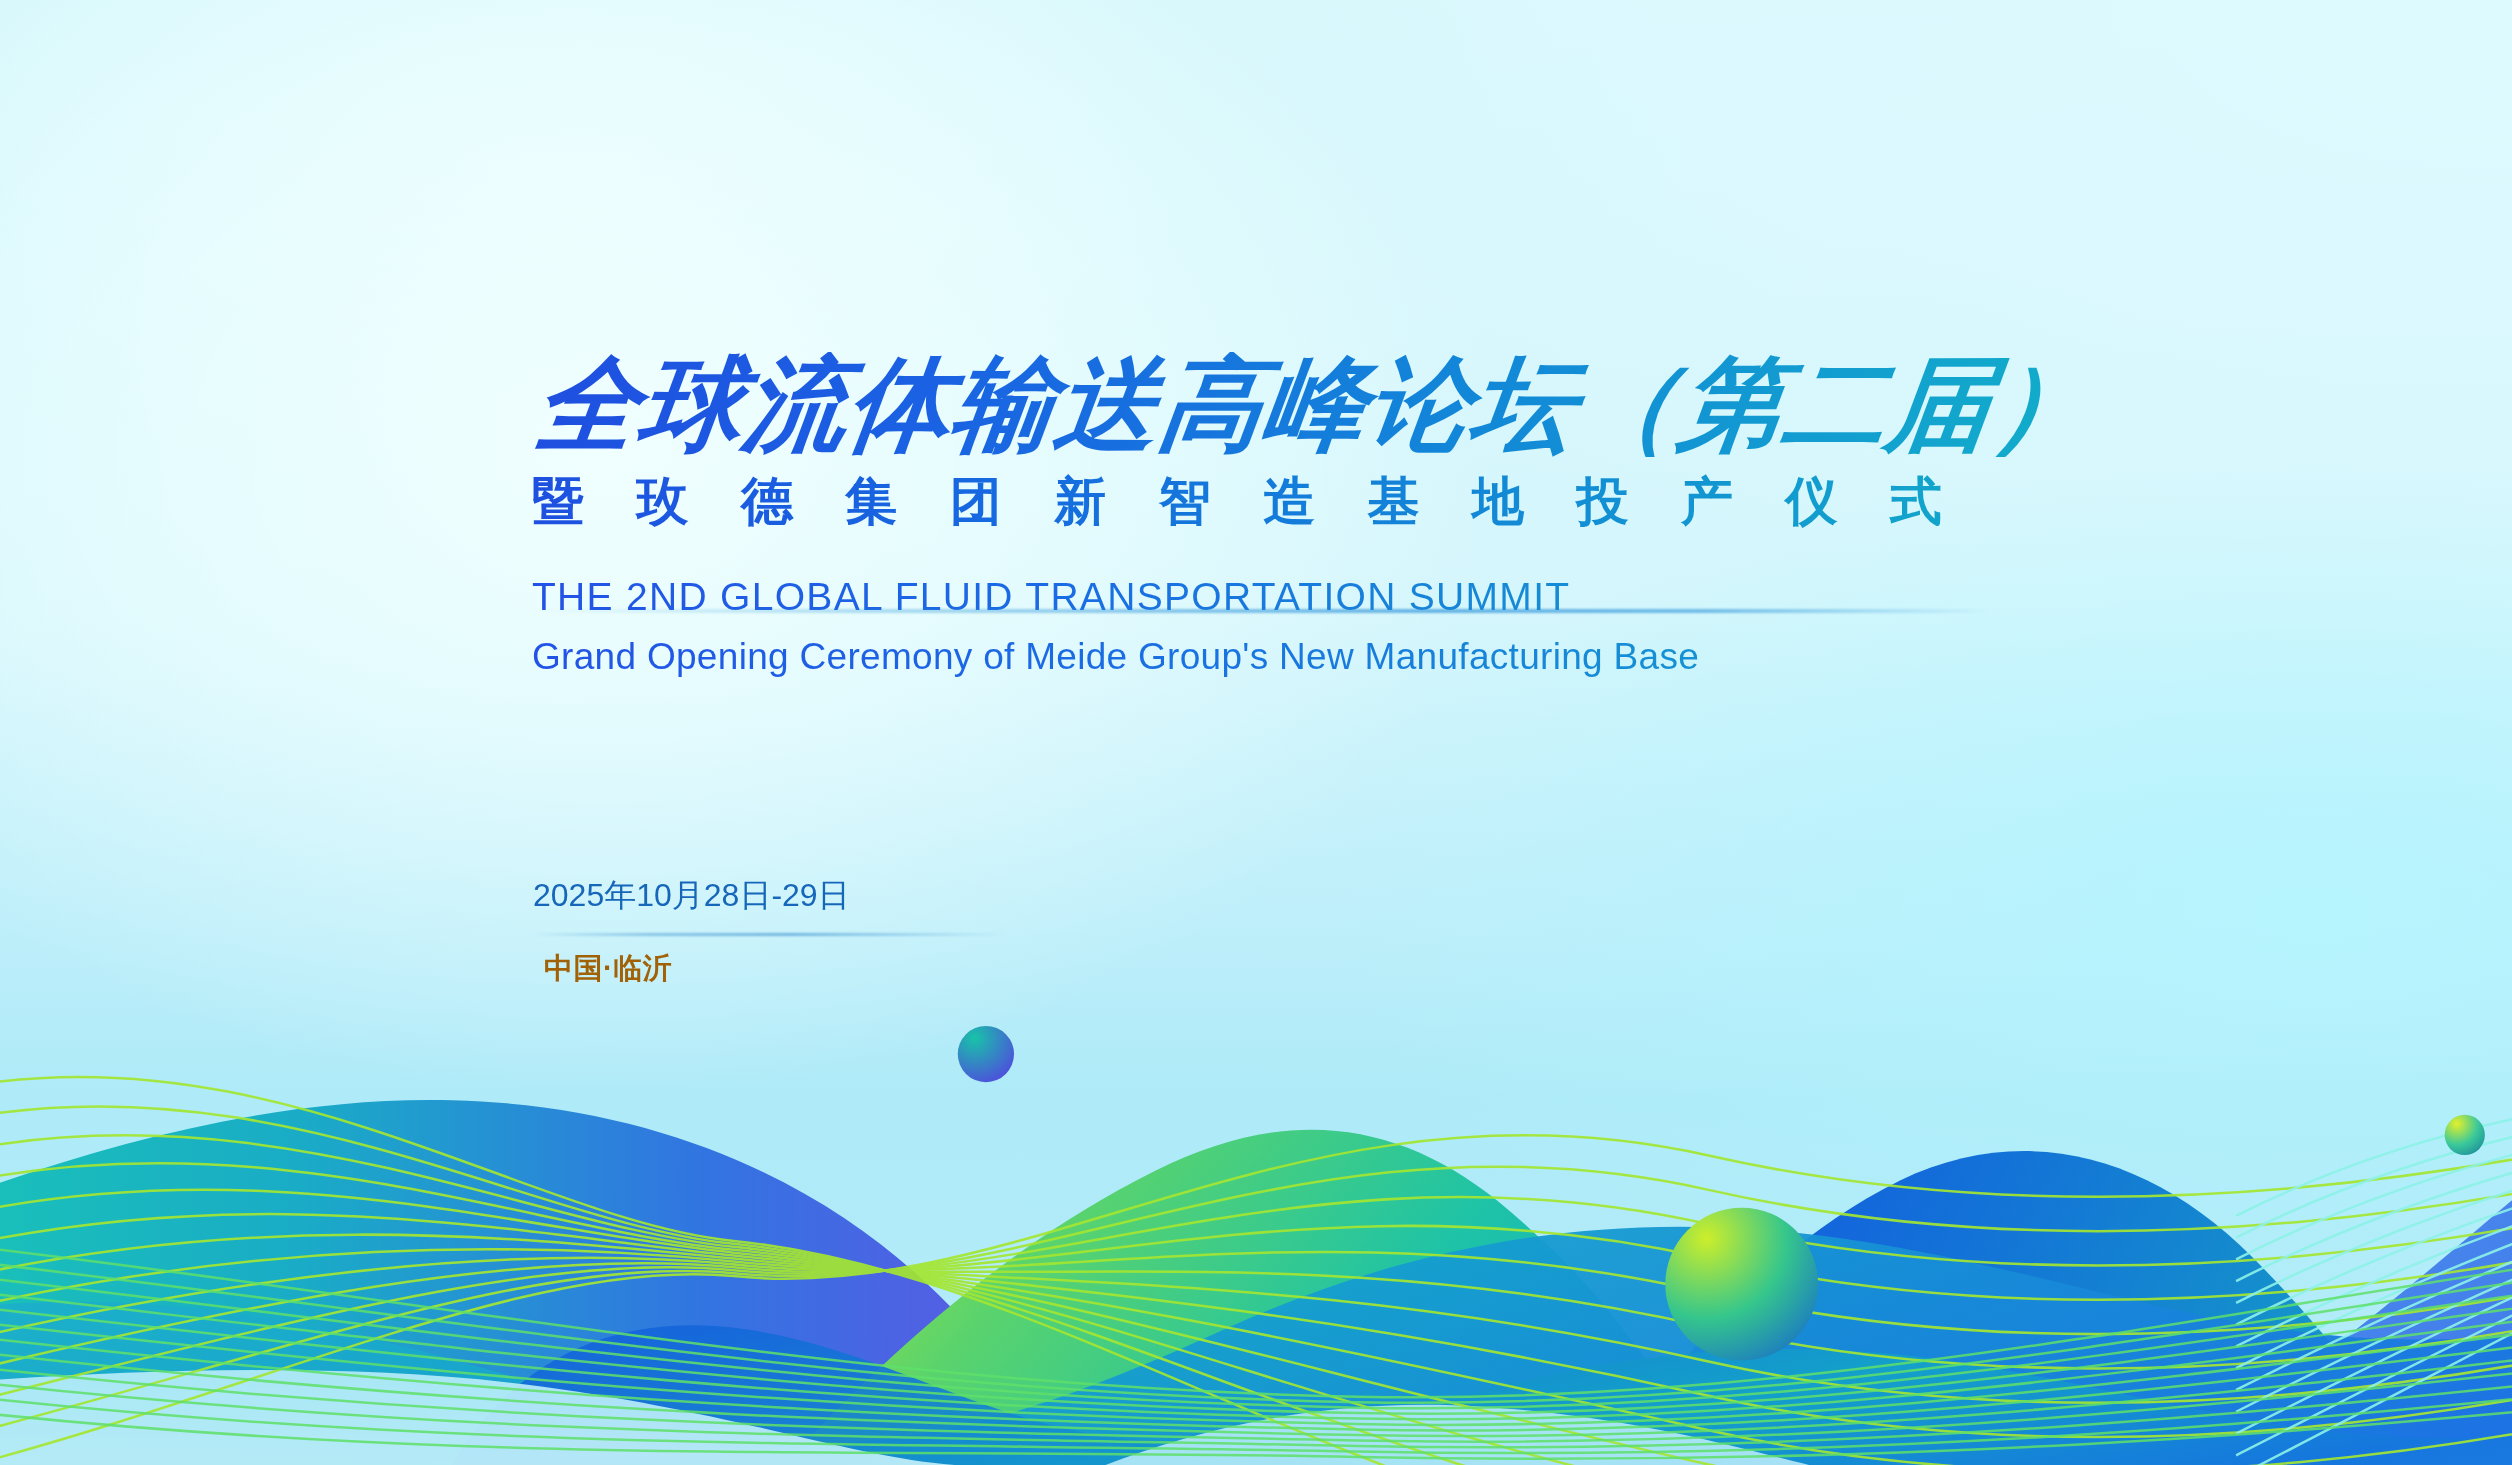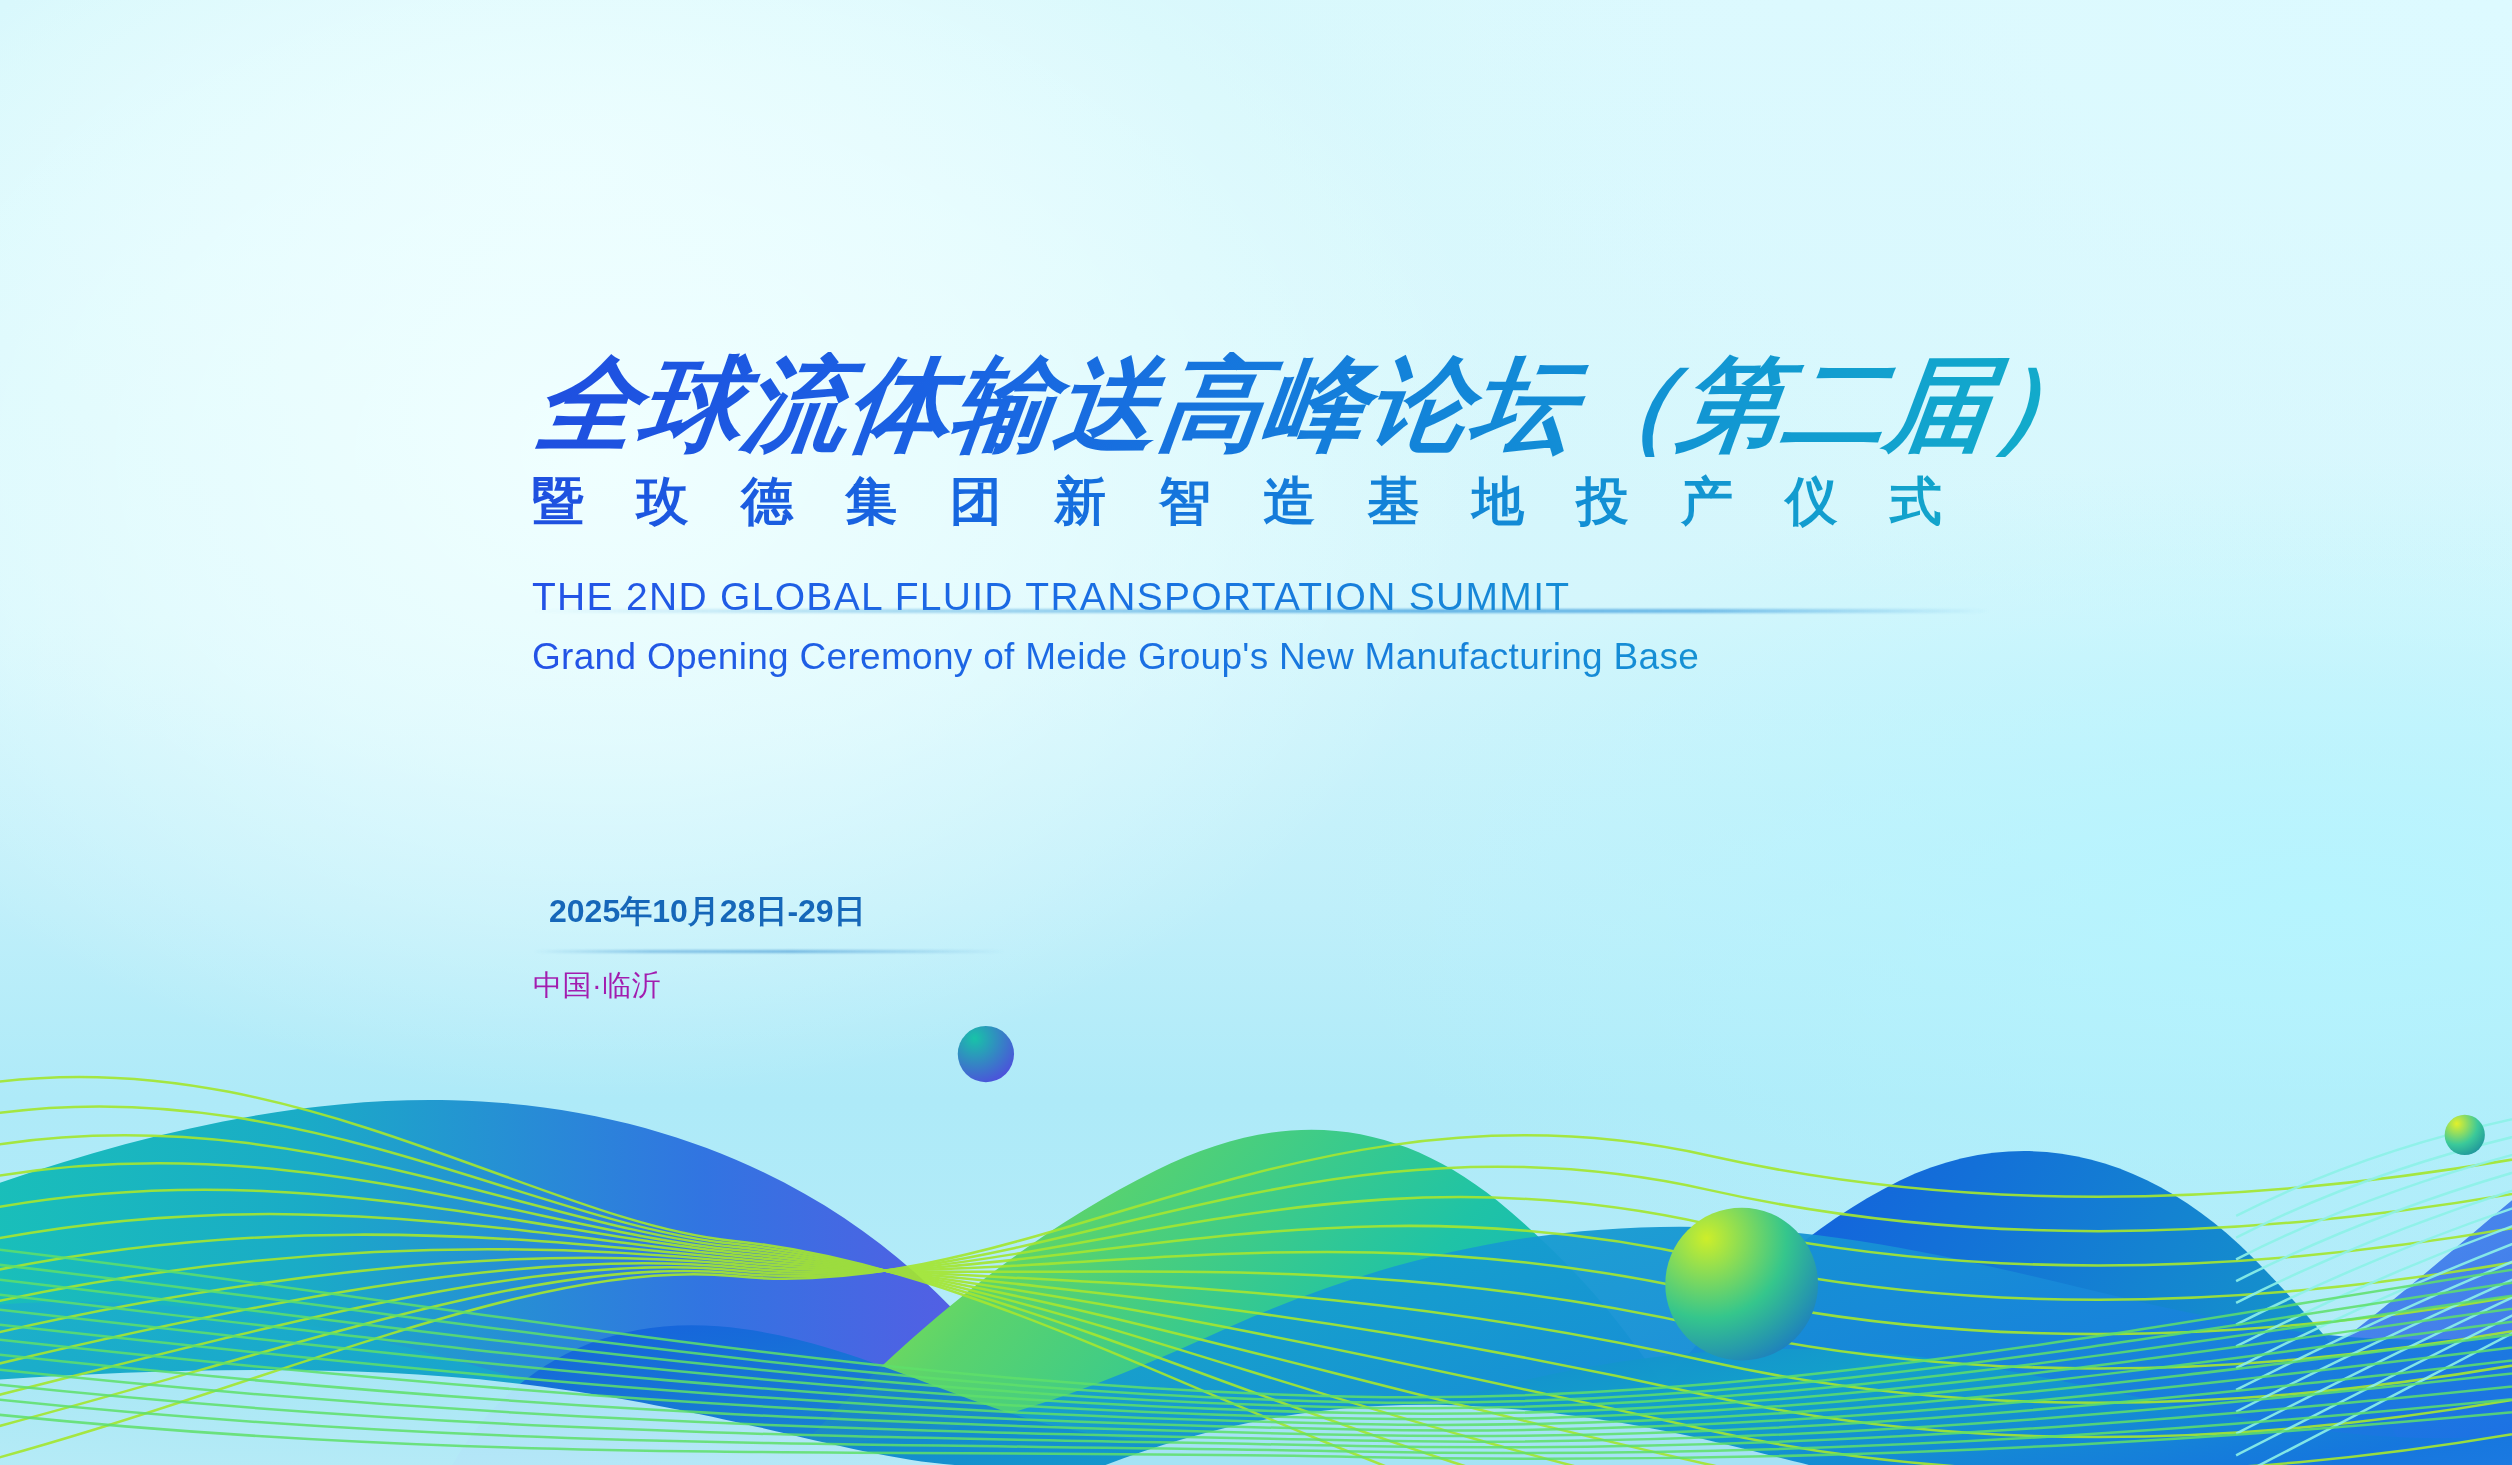--- a/index.html
+++ b/index.html
@@ -98,38 +98,38 @@
     filter:blur(1.1px);
   }
   .meta{
     position:absolute;
     left:533px;
     top:874px;
     width:603px;
   }
   .meta-date{
     font-size:32px;
-    font-weight:700;
+    font-weight:400;
     letter-spacing:0px;
     color:#1667b9;
     white-space:nowrap;
-    margin:16px;
+    margin:0;
   }
   .divider-bot{
     width:472px;height:2.5px;margin:15px 0 13px 0;
     background:linear-gradient(90deg,rgba(30,120,195,0) 0%,rgba(30,125,200,.38) 25%,rgba(30,125,200,.50) 55%,rgba(30,125,200,0) 100%);
     filter:blur(0.8px);
   }
   .meta-loc{
     font-size:29px;
-    font-weight:400;
+    font-weight:700;
     letter-spacing:0.5px;
-    color:#a21caf;
-    white-space:nowrap;
-    margin:0;
+    color:#a16207;
+    white-space:nowrap;
+    margin:11px;
   }
 </style>
 </head>
 <body>
 
 <div id="banner">
 
   <div class="bg-base"></div>
   <div class="bg-glow-left"></div>
   <div class="bg-glow-mid"></div>

